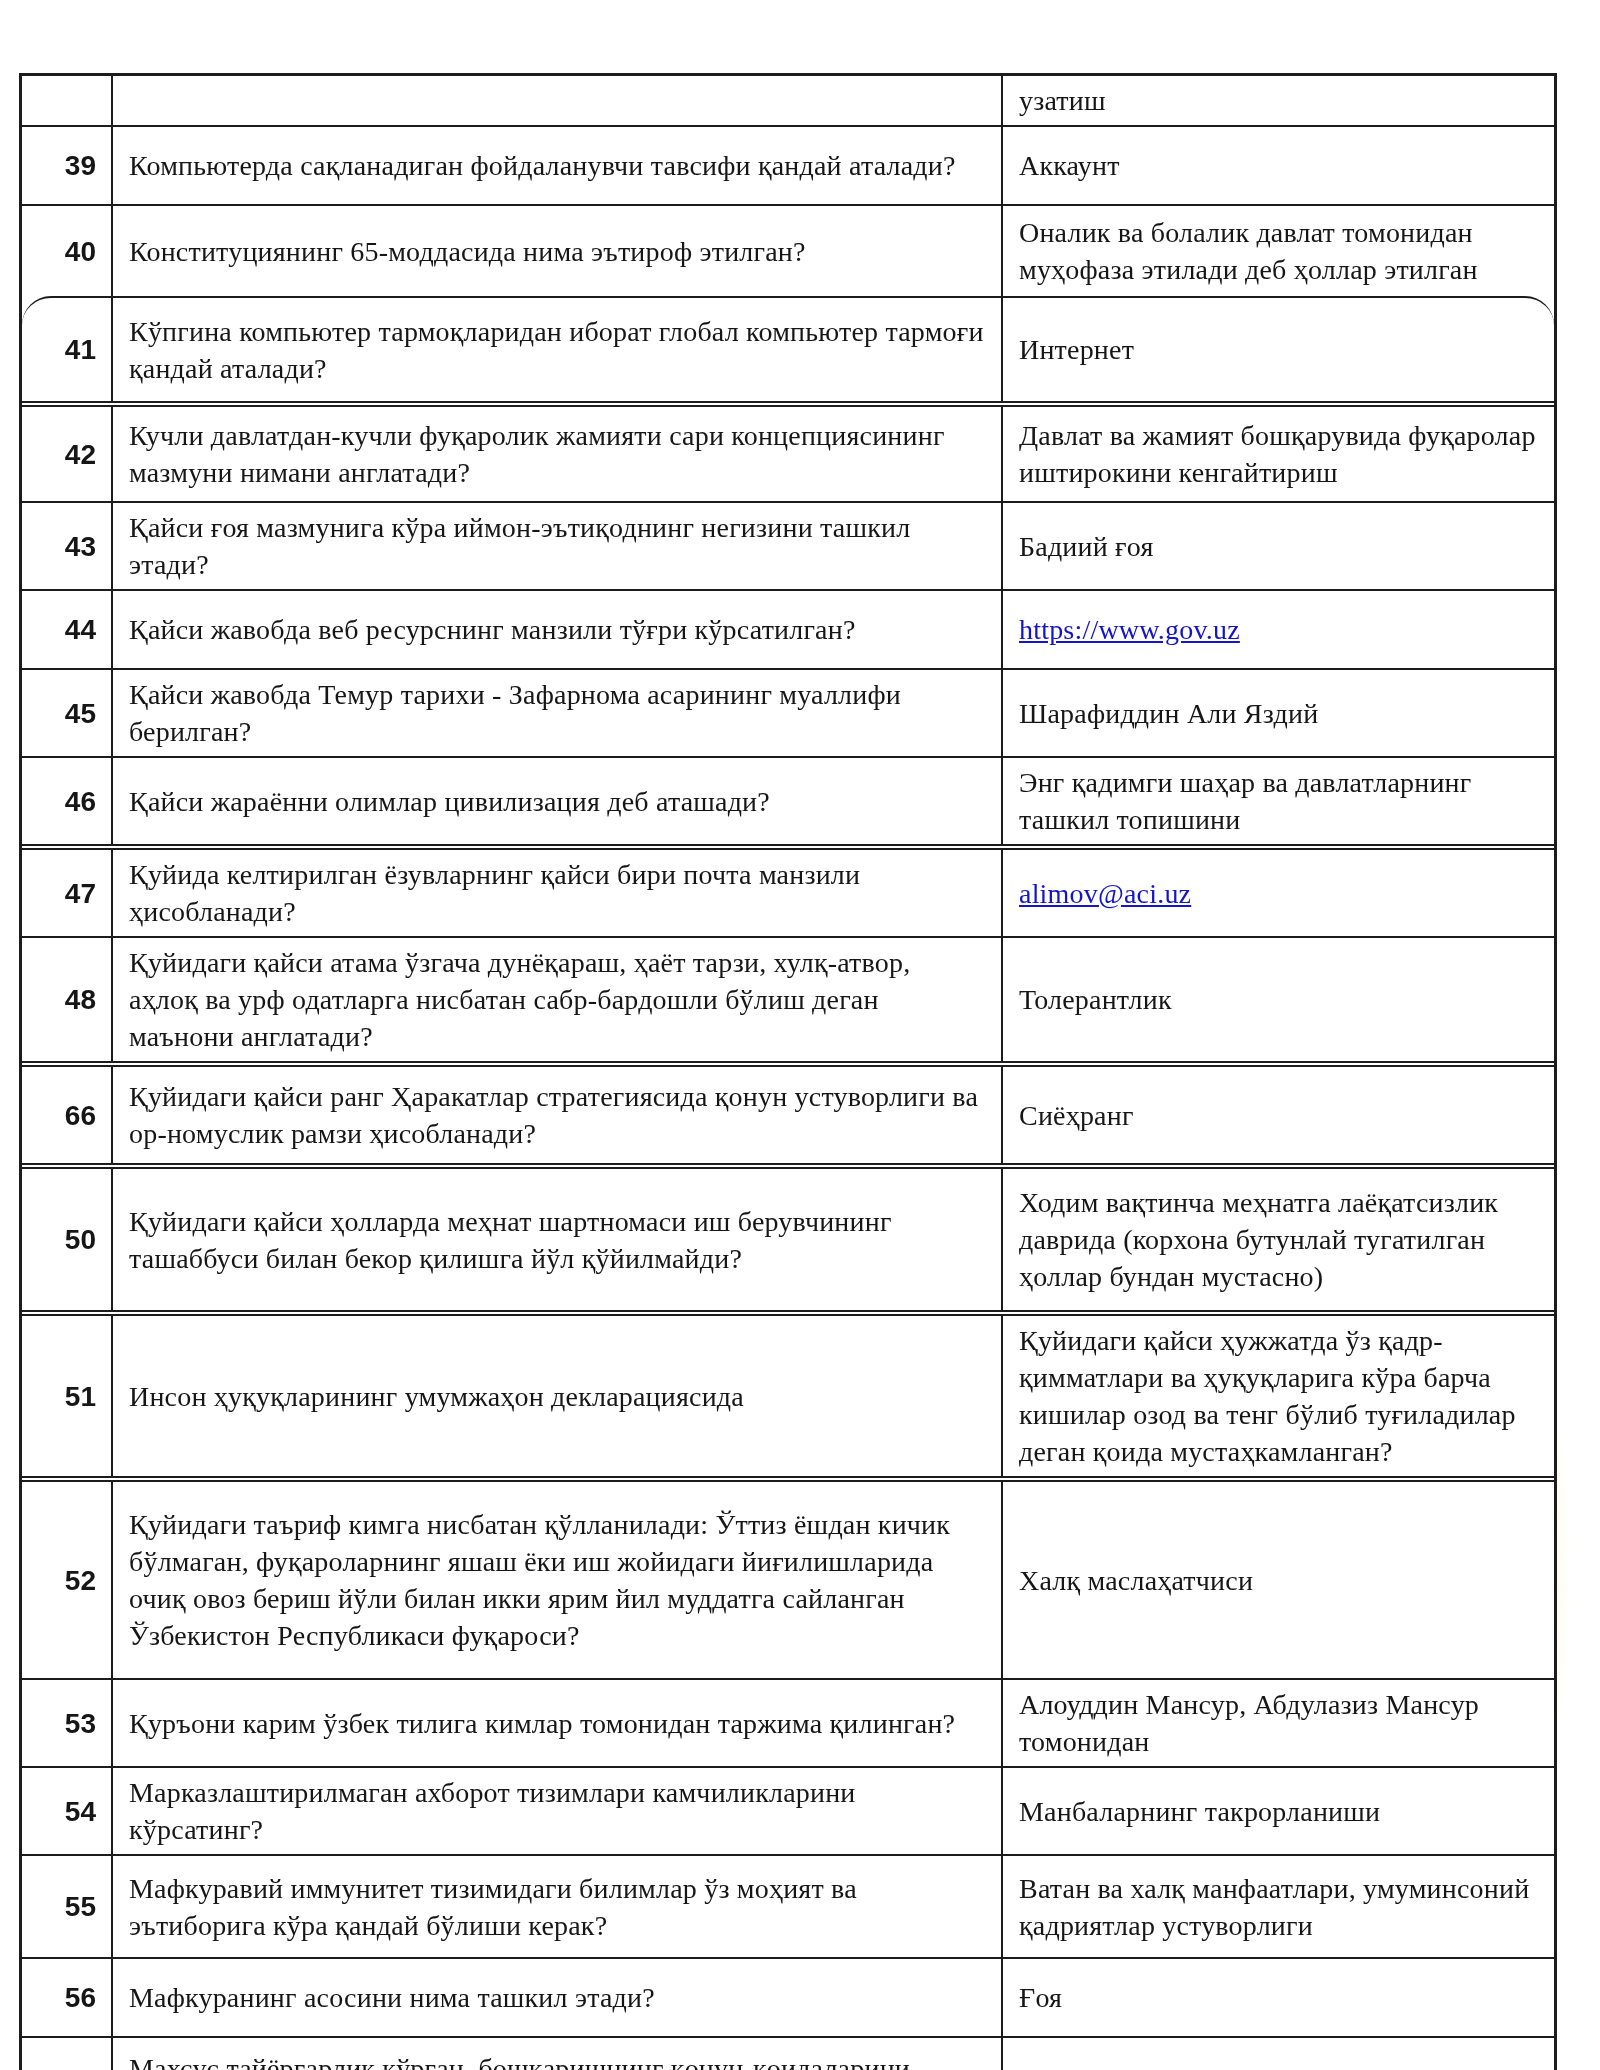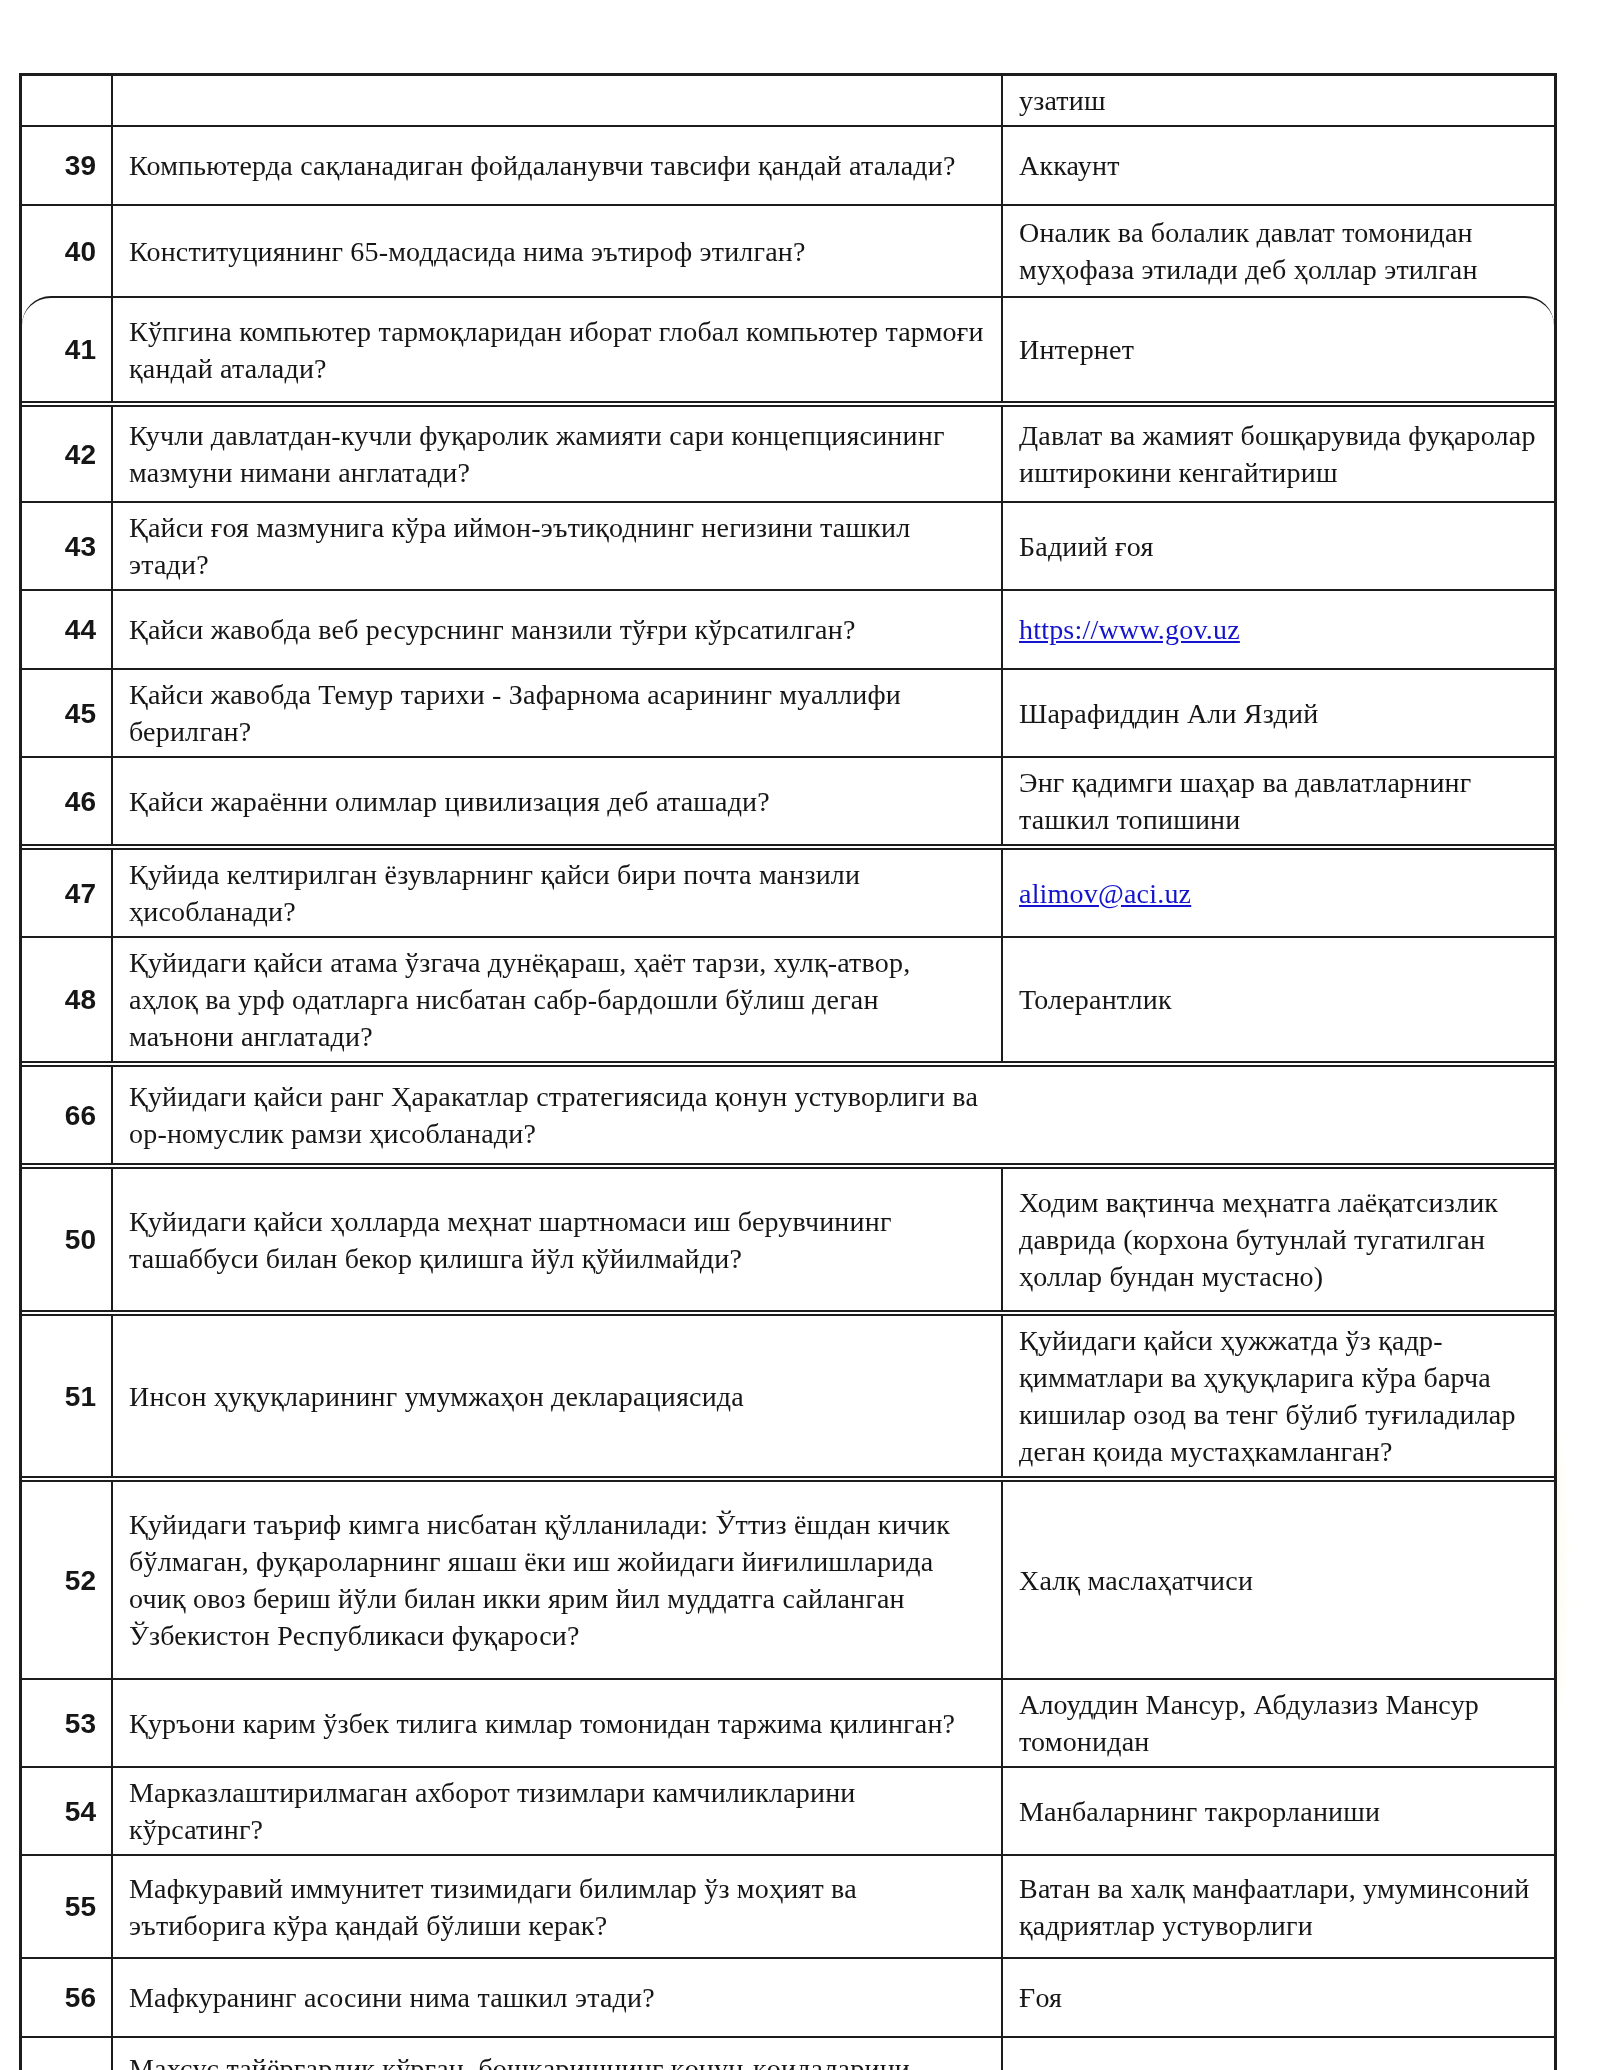--- a/index.html
+++ b/index.html
@@ -131,20 +131,21 @@
       </div>
   </div>
     <div class="row" style="min-height: 106px;">
     <div class="cell num">48</div>
     <div class="cell q">Қуйидаги қайси атама ўзгача дунёқараш, ҳаёт тарзи, хулқ-атвор, аҳлоқ ва урф одатларга нисбатан сабр-бардошли бўлиш деган маънони англатади?</div>
     <div class="cell a">Толерантлик</div>
   </div>
     <div class="row thick" style="min-height: 102px;">
     <div class="cell num">66</div>
     <div class="cell q">Қуйидаги қайси ранг Ҳаракатлар стратегиясида қонун устуворлиги ва ор-номуслик рамзи ҳисобланади?</div>
+    <div class="cell a">Сиёҳранг</div>
   </div>
     <div class="row thick" style="min-height: 147px;">
     <div class="cell num">50</div>
     <div class="cell q">Қуйидаги қайси ҳолларда меҳнат шартномаси иш берувчининг ташаббуси билан бекор қилишга йўл қўйилмайди?</div>
     <div class="cell a">Ходим вақтинча меҳнатга лаёқатсизлик даврида (корхона бутунлай тугатилган ҳоллар бундан мустасно)</div>
   </div>
     <div class="row thick" style="min-height: 106px;">
     <div class="cell num">51</div>
     <div class="cell a">Инсон ҳуқуқларининг умумжаҳон декларациясида</div>
     <div class="cell q">Қуйидаги қайси ҳужжатда ўз қадр-қимматлари ва ҳуқуқларига кўра барча кишилар озод ва тенг бўлиб туғиладилар деган қоида мустаҳкамланган?</div>

